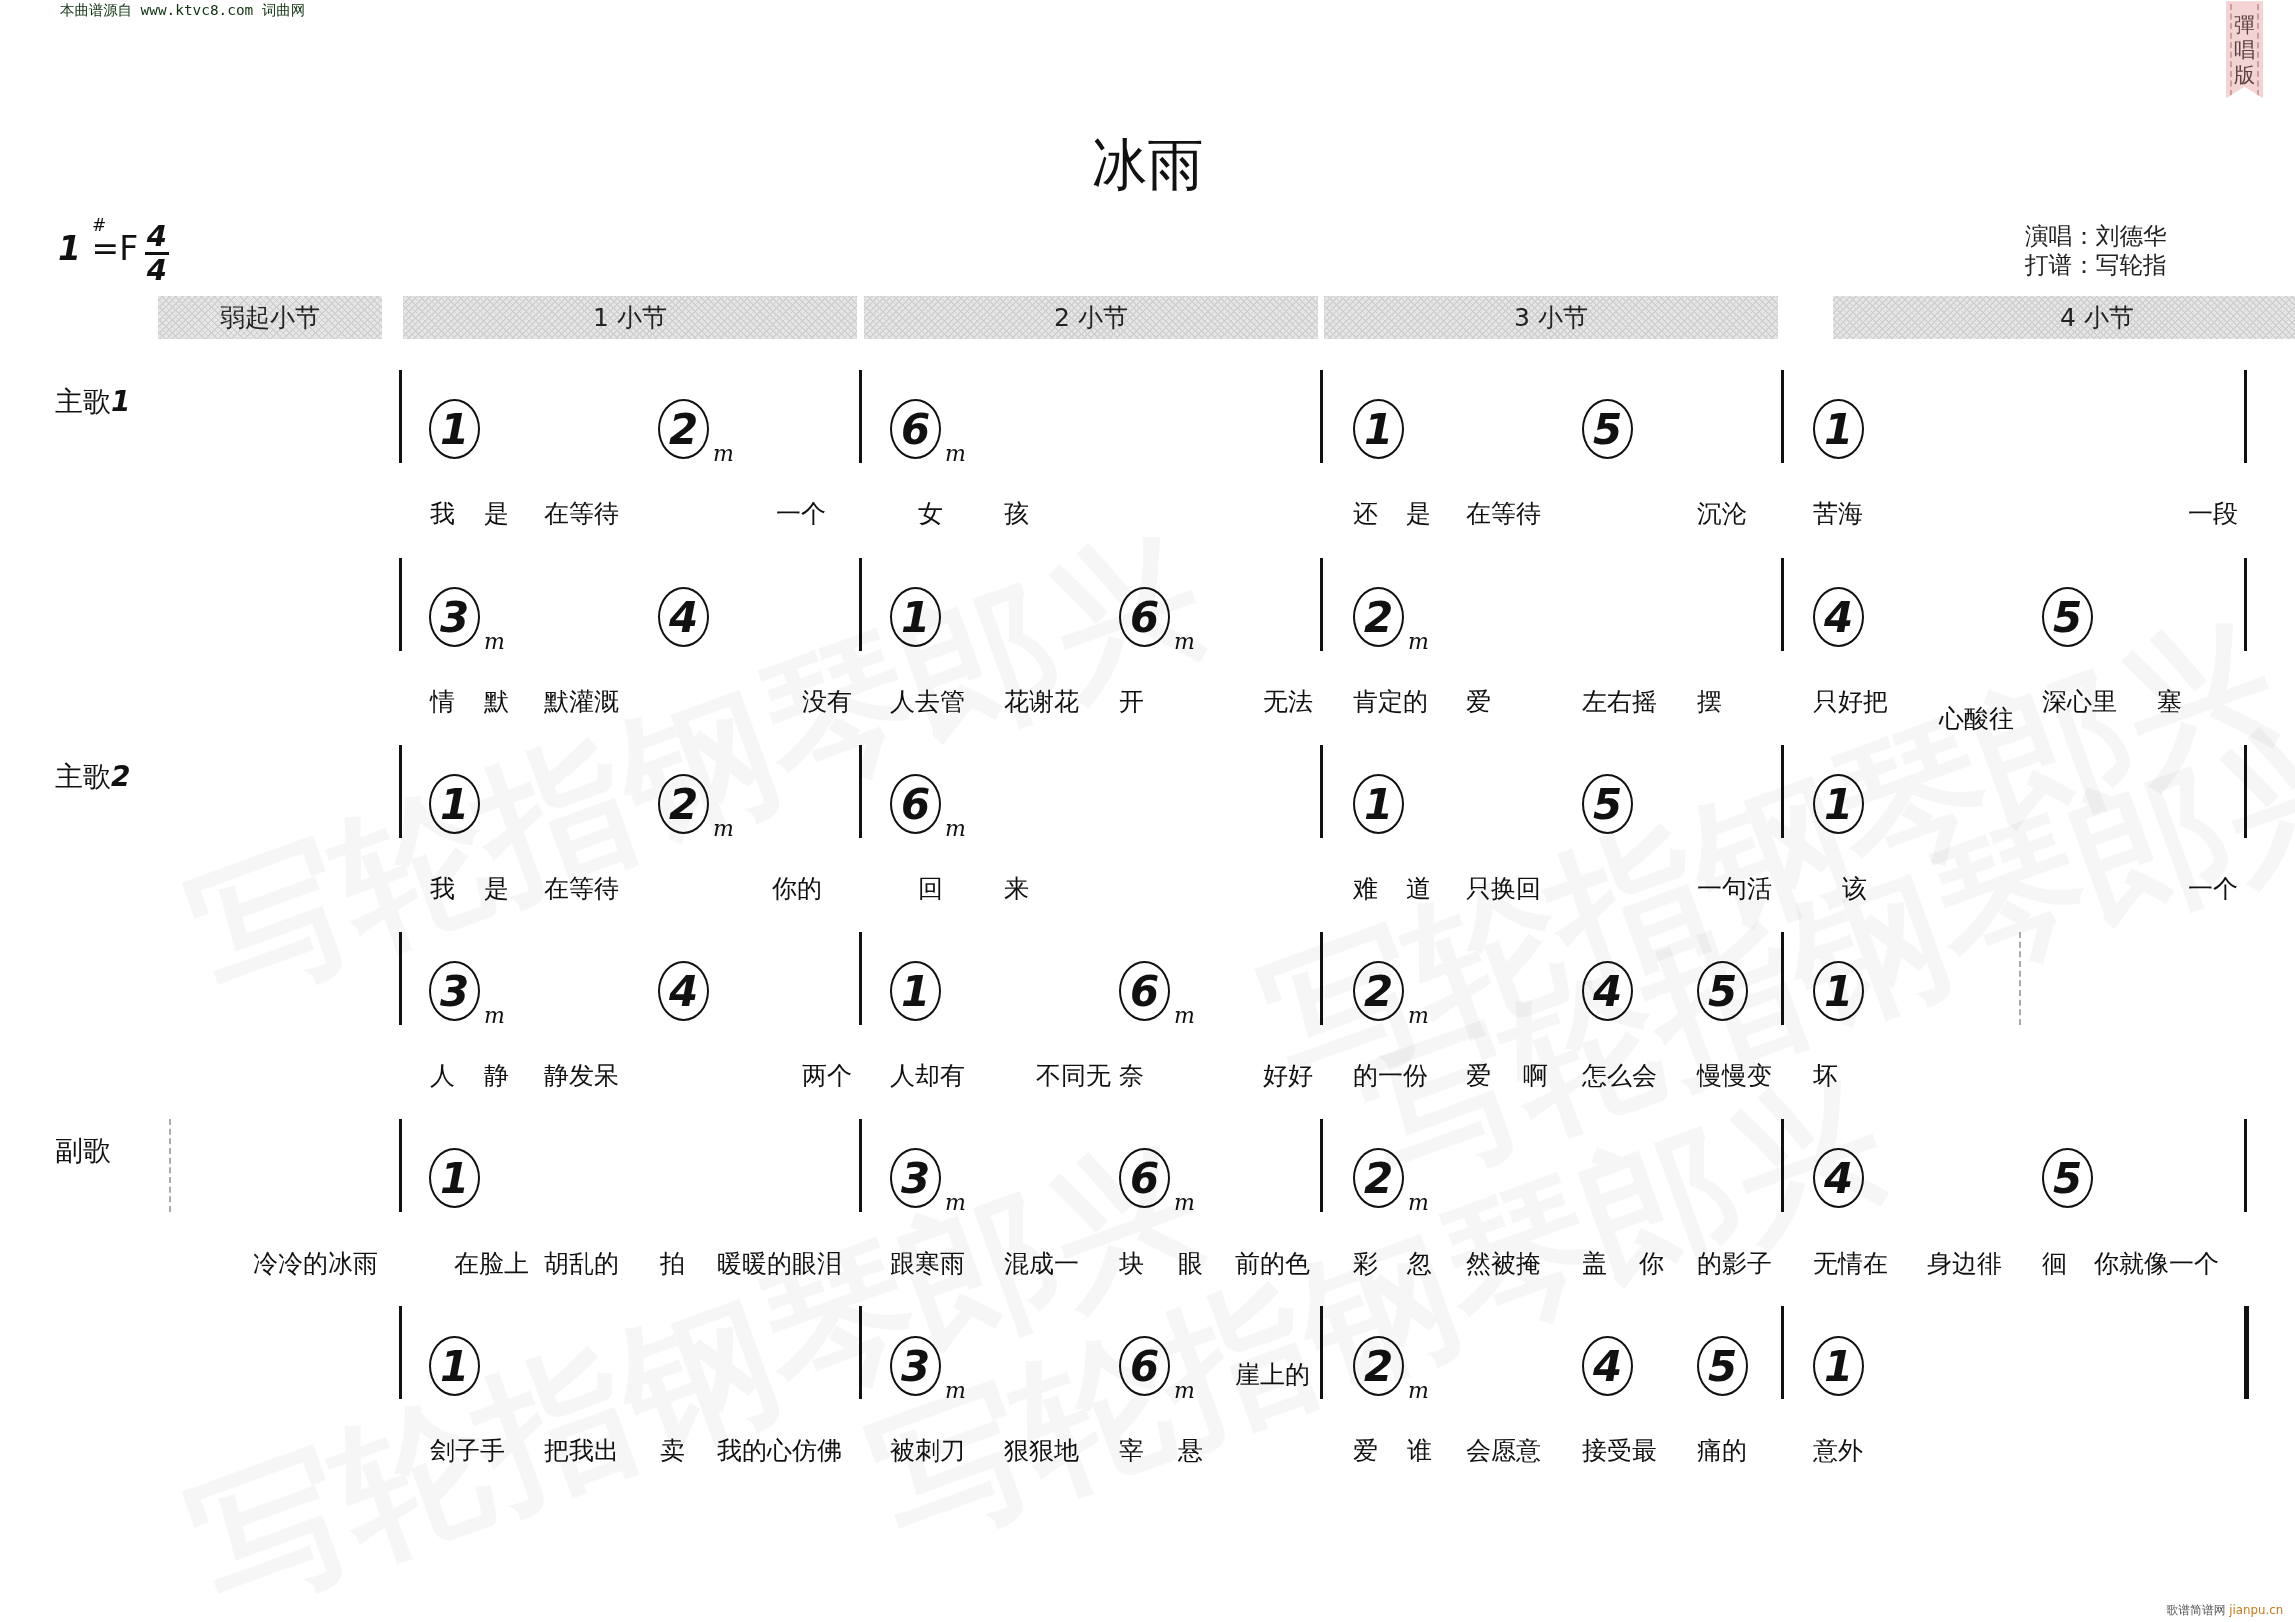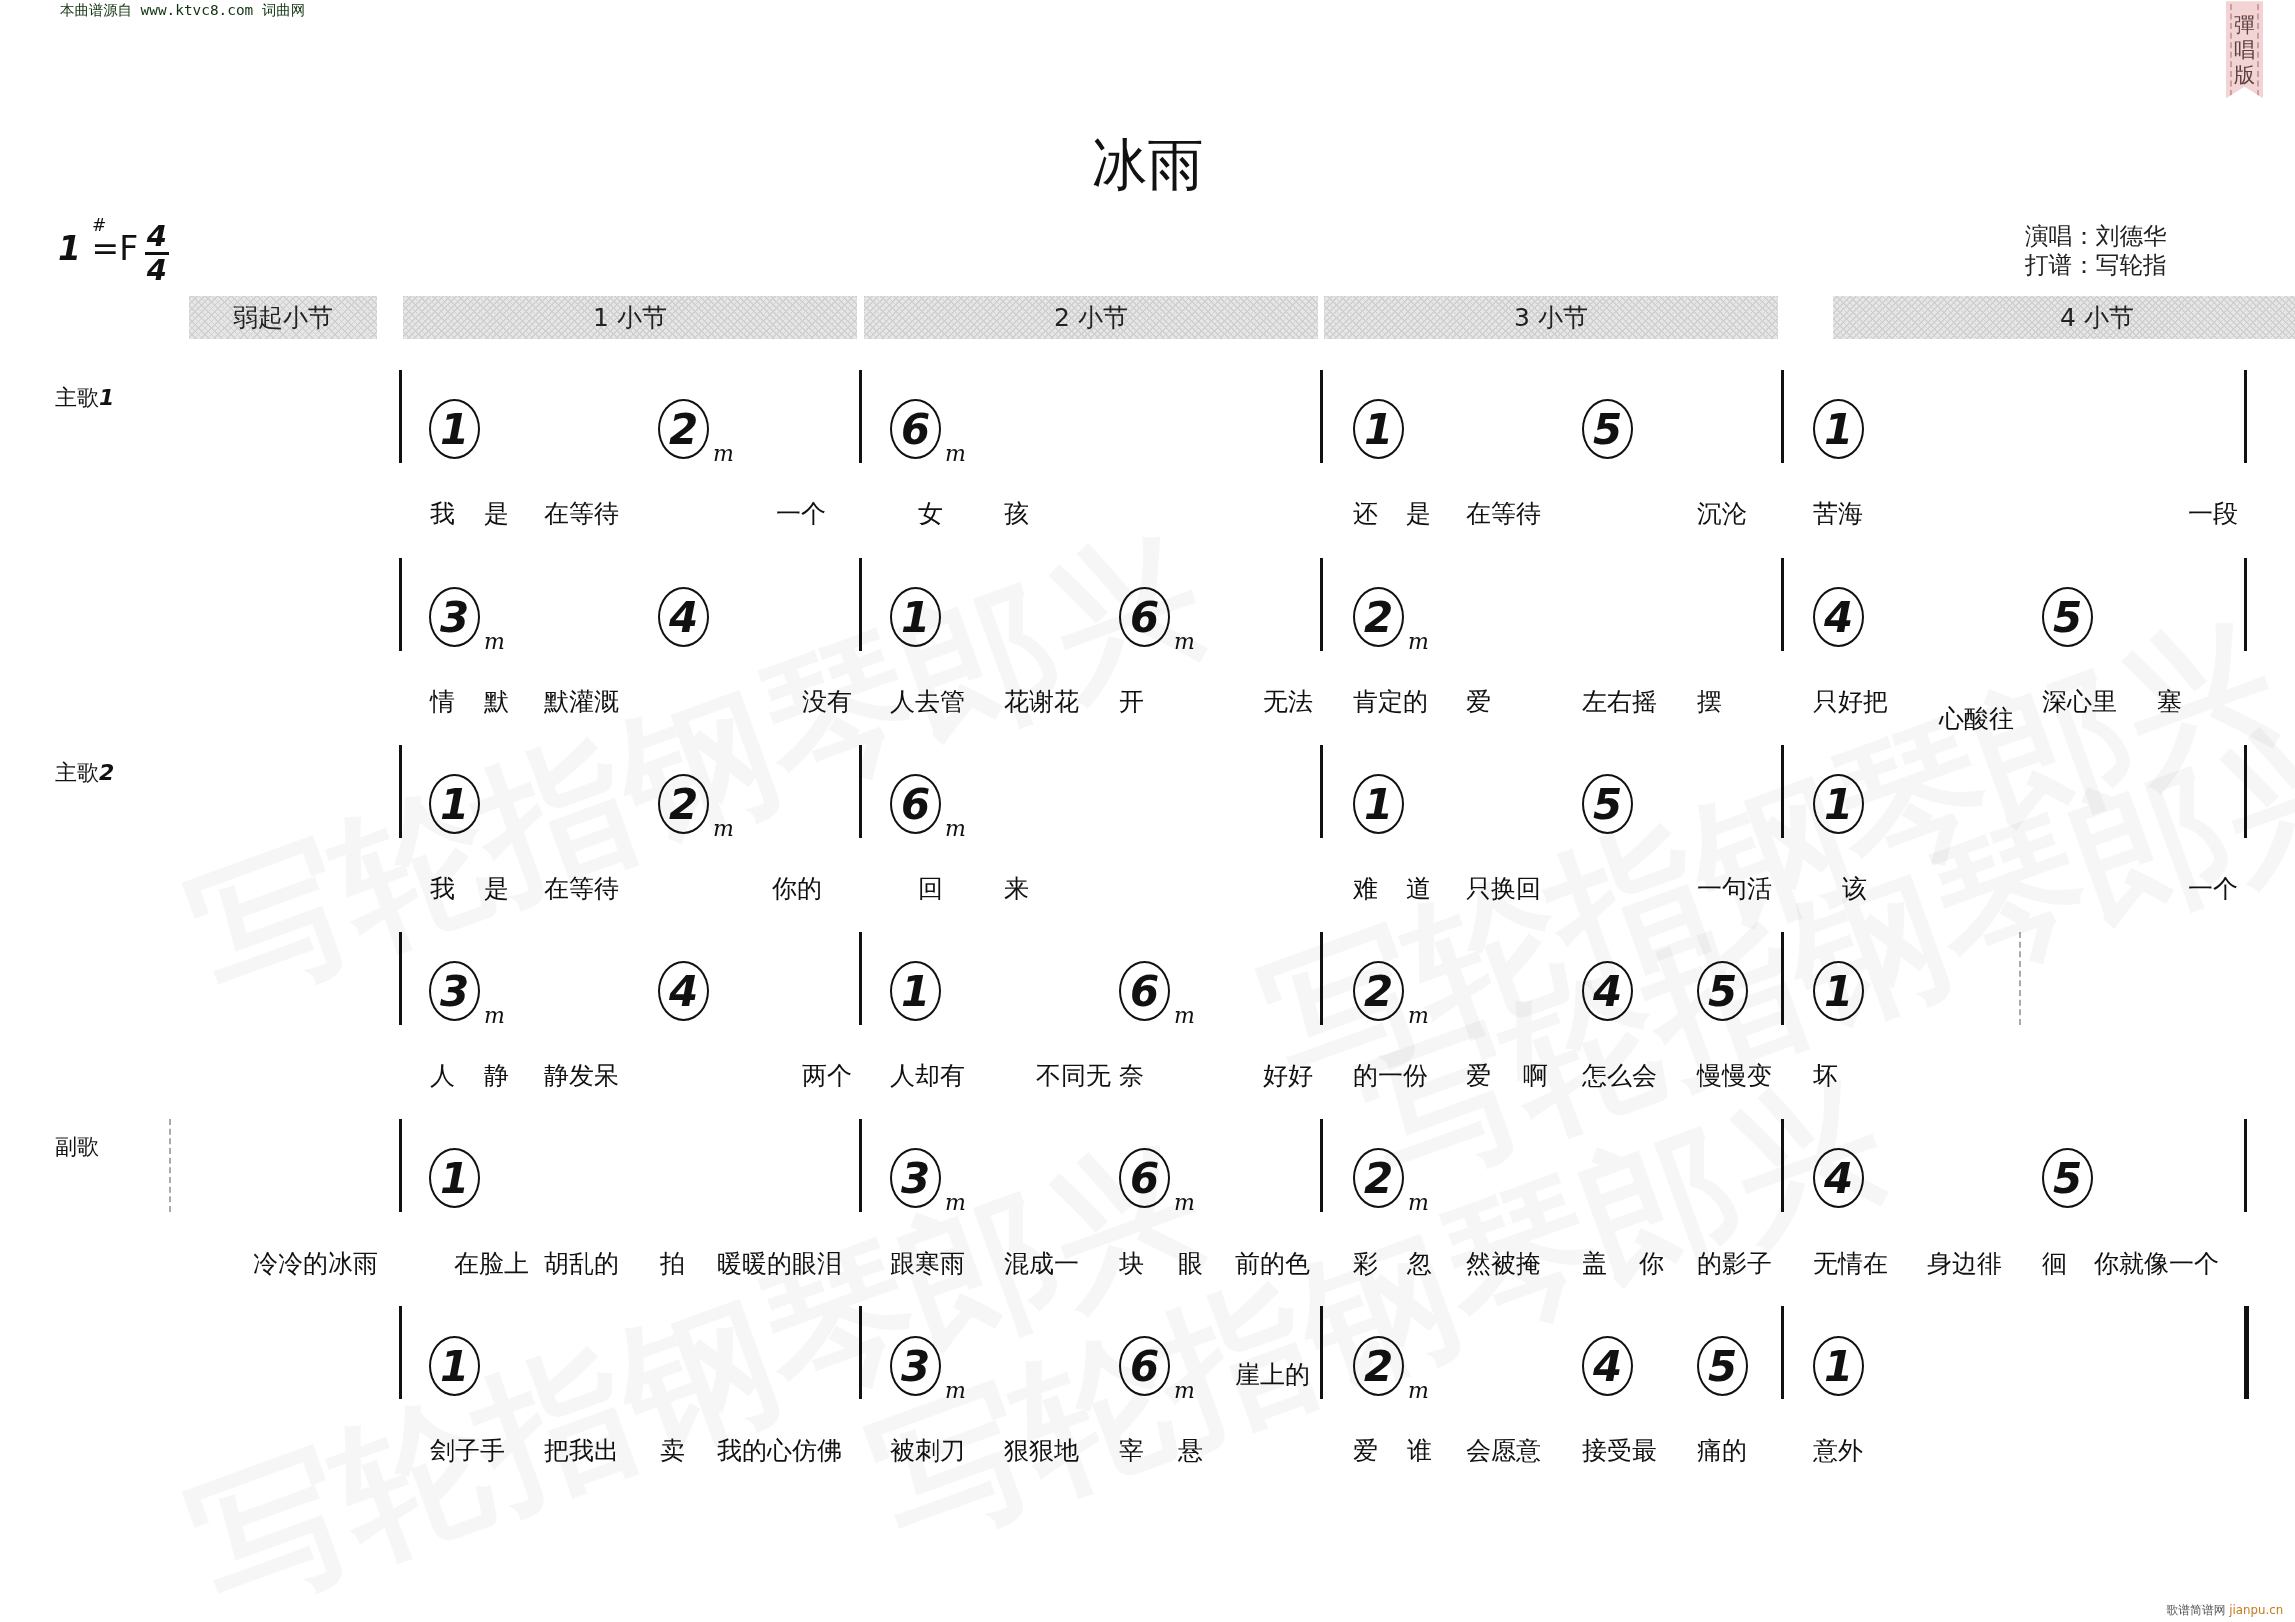--- a/index.html
+++ b/index.html
@@ -19,21 +19,21 @@
   .key .sharp { position:absolute; left:34px; top:-14.4px; font-size:17px; font-style:normal; font-weight:normal; }
   .key .eq { font-weight:normal; font-style:normal; margin-left:10.5px; }
   .timesig { left:145px; top:222px; font-size:29px; font-weight:bold; font-style:italic;
              display:flex; flex-direction:column; align-items:center; line-height:29px; }
   .timesig .bar { width:23.6px; height:2.6px; background:#111; margin:1.3px 0; }
   .credits { left:2025px; top:222px; font-size:23.6px; line-height:29.4px; color:#222; }
   .measure-header { position:absolute; top:296px; height:43px; background-color:#e6e6e6;
     background-image:repeating-linear-gradient(45deg,#d0d0d0 0 1.3px,transparent 1.3px 4.6px),
                      repeating-linear-gradient(-45deg,#d0d0d0 0 1.3px,transparent 1.3px 4.6px);
     display:flex; align-items:center; justify-content:center; font-size:25px; color:#222; }
-  .section-label { position:absolute; left:55px; font-size:22px; }
+  .section-label { position:absolute; left:55px; font-size:28px; }
   .section-label i { font-weight:bold; }
   .barline { position:absolute; width:2.6px; background:#111; }
   .barline.dashed { width:0; border-left:2.6px dashed #aaa; background:none; }
   .barline.final { width:5.2px; }
   .chord { position:absolute; height:60px; display:flex; align-items:flex-end; }
   .chord .circ { width:51px; height:60px; border:2.6px solid #111; border-radius:50%;
                  box-sizing:border-box; display:flex; align-items:center; justify-content:center;
                  font-size:42px; font-style:italic; font-weight:bold; }
   .chord .q { font-size:22px; font-style:italic; margin-left:3.9px; margin-bottom:-6.5px;
               font-family:"DejaVu Serif","Liberation Serif",serif; }
@@ -62,21 +62,21 @@
   <span>4</span>
   <div class="bar"></div>
   <span>4</span>
 </div>
 <div class="abs credits">
   <div>演唱：刘德华</div>
   <div>打谱：写轮指</div>
 </div>
 
 <div id="headers">
-    <div class="measure-header" style="left: 189px; width: 188px;">弱起小节</div>
+    <div class="measure-header" style="left: 158px; width: 224px;">弱起小节</div>
     <div class="measure-header" style="left: 403px; width: 454px;">1 小节</div>
     <div class="measure-header" style="left: 864px; width: 454px;">2 小节</div>
     <div class="measure-header" style="left: 1324px; width: 454px;">3 小节</div>
     <div class="measure-header" style="left: 1785px; width: 528px; margin-left: 48px;">4 小节</div>
   </div>
 <div id="score">
     <div class="section-label" style="top: 383px;"><span>主歌</span><i>1</i></div>
     <div class="barline" style="left: 399px; top: 370px; height: 93px;"></div>
     <div class="barline" style="left: 859px; top: 370px; height: 93px;"></div>
     <div class="barline" style="left: 1320px; top: 370px; height: 93px;"></div>

